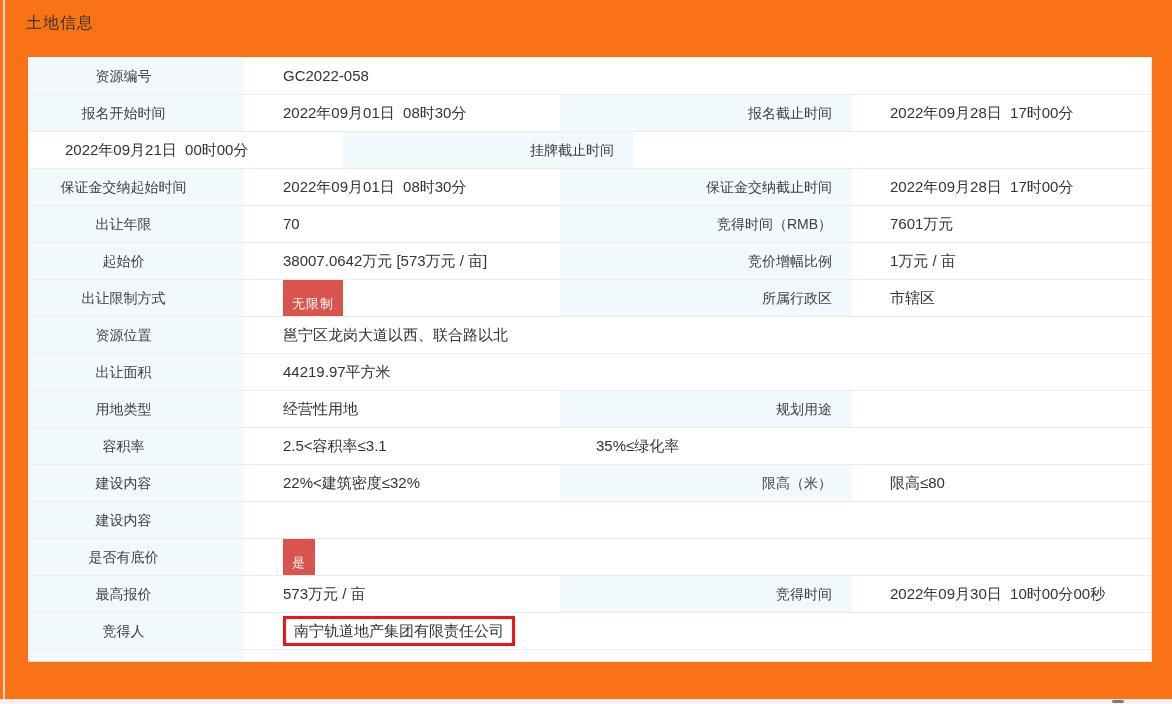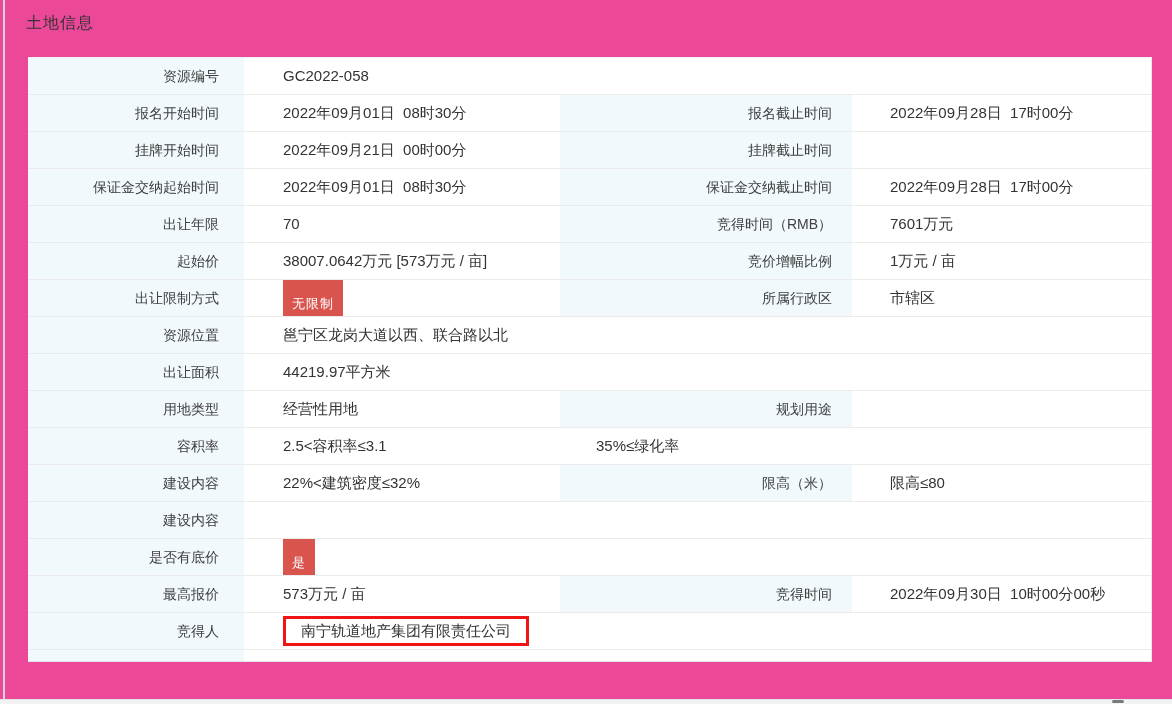--- a/index.html
+++ b/index.html
@@ -1,21 +1,21 @@
 <!DOCTYPE html>
 <html><head>
 <meta charset="utf-8">
 <style>
   * { margin:0; padding:0; box-sizing:border-box; }
   html,body { background:#fff; }
   body {
     font-family:"Liberation Sans","DejaVu Sans",sans-serif;
     width:1172px; height:704px; overflow:hidden; position:relative;
   }
-  .page { position:relative; width:1172px; height:704px; background:#ec4899; }
+  .page { position:relative; width:1172px; height:704px; background:#f97316; }
 
   .left-rule {
     position:absolute; left:3px; top:0; width:2px; height:704px;
     background:#d8d8d8;
   }
 
   .page-title {
     position:absolute; left:26px; top:13px;
     font-size:16px; color:#333; font-weight:400; letter-spacing:1px;
   }
@@ -26,36 +26,36 @@
     border-right:1px solid #e9e9e9;
     background:#fff;
   }
   .row { display:flex; height:37px; border-bottom:1px solid #ebebeb; }
   .row.partial { height:12px; border-bottom:1px solid #e4e4e4; overflow:hidden; }
   .cell { line-height:36px; white-space:pre; overflow:hidden; }
   .lbl {
     background:#f1f9fd; color:#404040; font-size:14px; text-align:right;
     border-right:2px solid #fff;
   }
-  .l1 { width:218px; padding-right:25px; }
+  .l1 { width:218px; padding-right:25px;text-align:center; }
   .l2 { width:294px; padding-right:20px; }
   .val { color:#333; font-size:15px; }
   .v1 { width:314px; padding-left:37px; }
   .v2 { flex:1; padding-left:36px; }
   .vfull { flex:1; padding-left:37px; }
 
   .badge {
     display:inline-block; vertical-align:middle; margin-top:-3px;
     background:#d9544d; color:#fff; font-size:13px;
     line-height:21px; padding:16px 9px; border-radius:4px;
     letter-spacing:1px;
   }
   .red-box {
     display:inline-block; vertical-align:middle; margin-top:-3px;
-    border:3px solid #f01414; line-height:24px; padding:0 15px;
+    border:3px solid #f01414; line-height:24px; padding:0 8px;
     font-size:15px; color:#333; min-width:200px;
   }
 
   .bottom-scrollbar {
     position:absolute; left:0; bottom:0; width:1172px; height:5px;
     background:#f2f2f2; border-top:1px solid #e4e4e4;
   }
   .bottom-scrollbar .thumb {
     position:absolute; left:1112px; bottom:1px; width:12px; height:3px;
     background:#7a7a7a; border-radius:2px;
@@ -78,21 +78,20 @@
     </div>
 
     <div class="row">
       <div class="cell lbl l1">报名开始时间</div>
       <div class="cell val v1">2022年09月01日  08时30分</div>
       <div class="cell lbl l2">报名截止时间</div>
       <div class="cell val v2">2022年09月28日  17时00分</div>
     </div>
 
     <div class="row">
-      <div class="cell lbl l1">挂牌开始时间</div>
       <div class="cell val v1">2022年09月21日  00时00分</div>
       <div class="cell lbl l2">挂牌截止时间</div>
     </div>
 
     <div class="row">
       <div class="cell lbl l1">保证金交纳起始时间</div>
       <div class="cell val v1">2022年09月01日  08时30分</div>
       <div class="cell lbl l2">保证金交纳截止时间</div>
       <div class="cell val v2">2022年09月28日  17时00分</div>
     </div>

